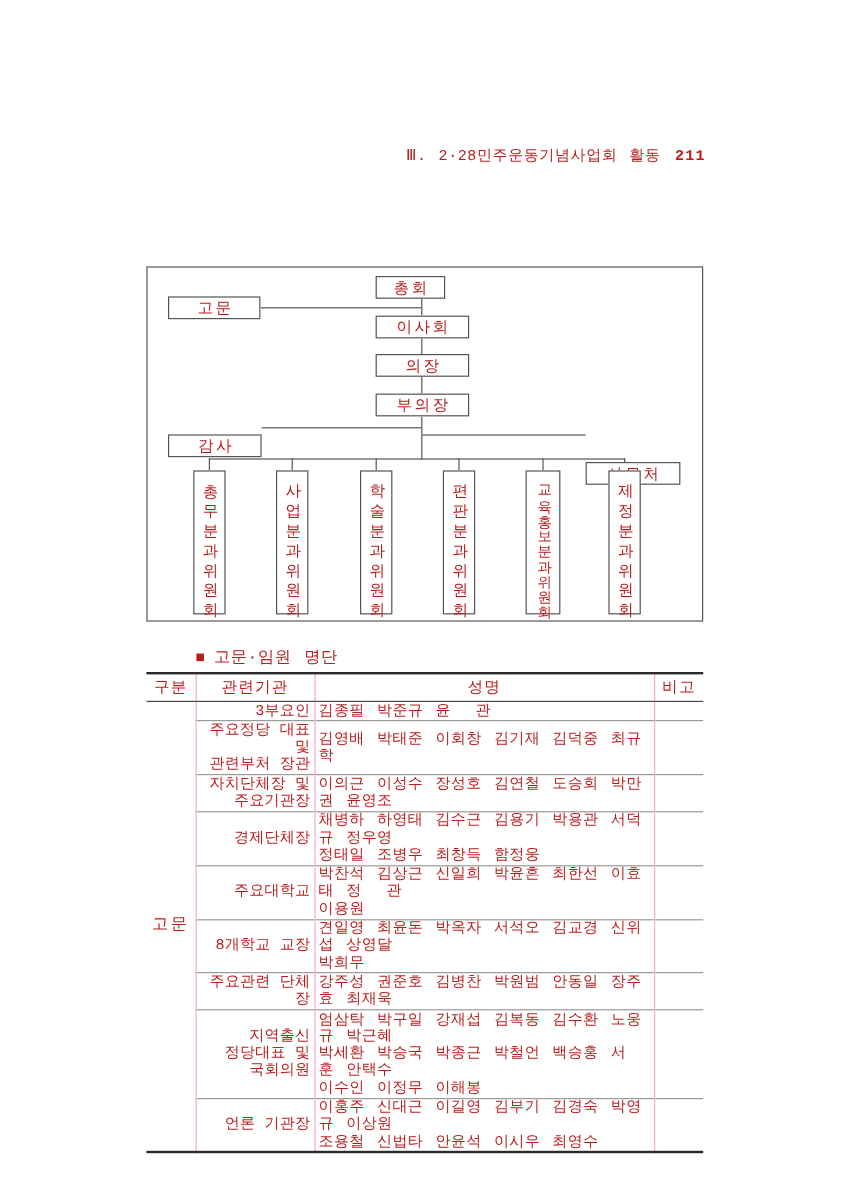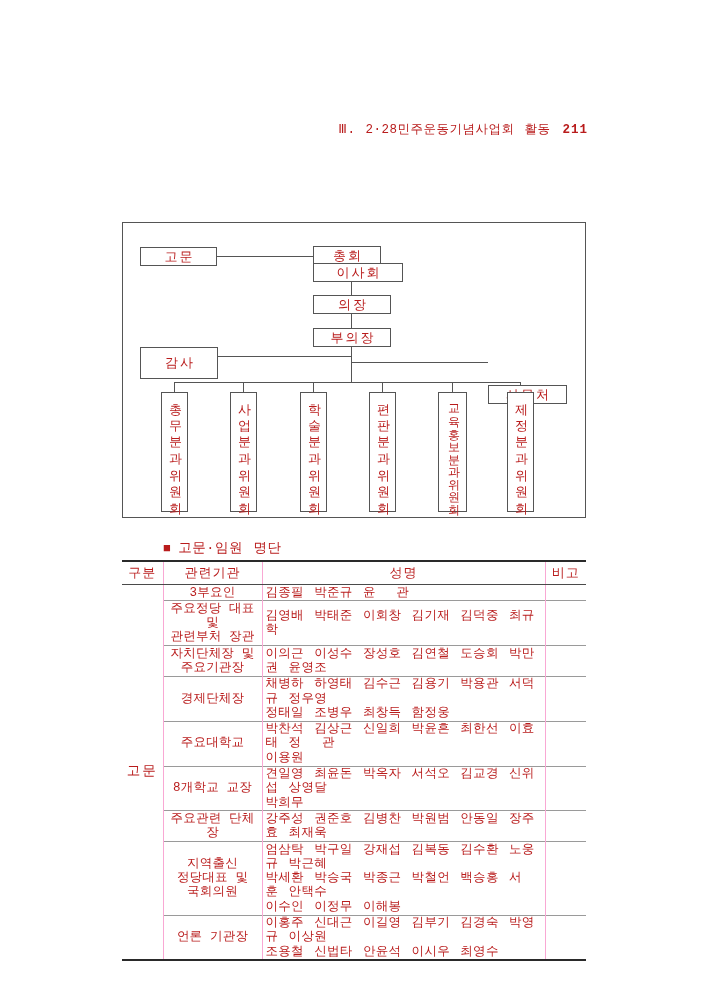--- a/index.html
+++ b/index.html
@@ -67,21 +67,21 @@
     border-bottom:1.5px solid #4a4a4a;text-align:center;padding:0;
   }
   table.roster td{
     padding:0.5px 3px;line-height:14.3px;vertical-align:middle;
   }
   .v-sep{border-right:1px solid #f9a8d4;}
   tr.rsep td{border-top:1px solid #9a9a9a;}
   td.group-cell{
     text-align:center;font-size:13.5px;letter-spacing:2px;vertical-align:middle;
   }
-  td.org-cell{text-align:center;white-space:pre-wrap;letter-spacing:0.2px;}
+  td.org-cell{text-align:right;white-space:pre-wrap;letter-spacing:0.2px;}
   td.names-cell{
     text-align:left;padding-left:8px;white-space:pre-wrap;
     word-spacing:2.5px;letter-spacing:0.3px;
   }
   td.note-cell{text-align:center;}
 </style>
 </head>
 <body>
 
 <div class="page">
@@ -102,26 +102,26 @@
   <div class="line" style="left:218px;top:356px;width:133px;height:1px;"></div>
   <div class="line" style="left:352px;top:362px;width:136px;height:1px;"></div>
   <div class="line" style="left:174px;top:382px;width:347px;height:1px;"></div>
   <div class="line" style="left:174px;top:382px;width:1px;height:10px;"></div>
   <div class="line" style="left:243px;top:382px;width:1px;height:10px;"></div>
   <div class="line" style="left:313px;top:382px;width:1px;height:10px;"></div>
   <div class="line" style="left:382px;top:382px;width:1px;height:10px;"></div>
   <div class="line" style="left:452px;top:382px;width:1px;height:10px;"></div>
   <div class="line" style="left:520px;top:382px;width:1px;height:10px;"></div>
 
-  <div class="node" style="left:313px;top:230px;width:68px;height:19px;margin-top:16px;">총회</div>
+  <div class="node" style="left:313px;top:230px;width:58px;height:19px;">총회</div>
   <div class="node" style="left:140px;top:247px;width:77px;height:19px;">고문</div>
-  <div class="node" style="left:313px;top:263px;width:90px;height:19px;">이사회</div>
+  <div class="node" style="left:313px;top:263px;width:78px;height:19px;">이사회</div>
   <div class="node" style="left:313px;top:295px;width:78px;height:19px;text-align:right;">의장</div>
   <div class="node" style="left:313px;top:328px;width:78px;height:19px;">부의장</div>
-  <div class="node" style="left:140px;top:347px;width:78px;height:32px;">감사</div>
+  <div class="node" style="left:140px;top:362px;width:78px;height:19px;">감사</div>
   <div class="node" style="left:488px;top:353px;width:79px;height:19px;margin-top:32px;">사무처</div>
 
   <div class="committee" style="left:161px;">
       <span>총무분과위원회</span>
     </div>
   <div class="committee" style="left:230px;">
       <span>사업분과위원회</span>
     </div>
   <div class="committee" style="left:300px;">
       <span>학술분과위원회</span>

